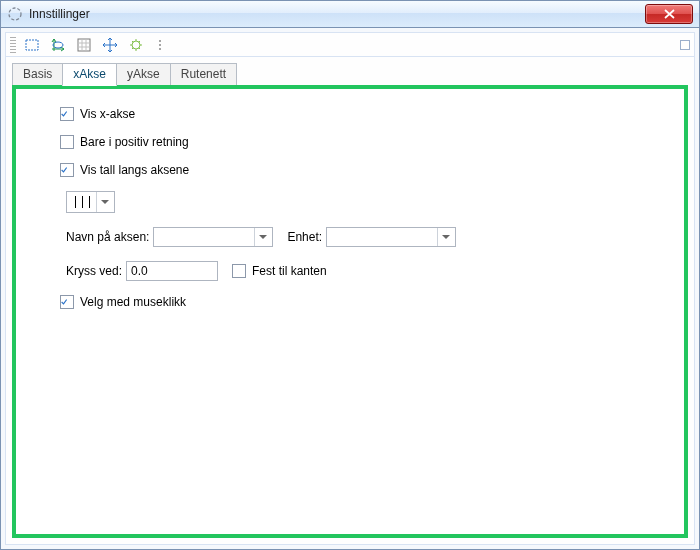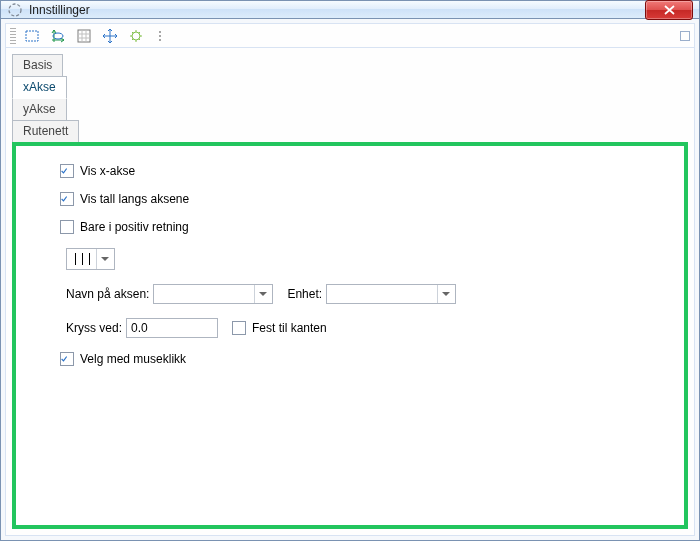--- a/index.html
+++ b/index.html
@@ -1,20 +1,20 @@
 <!DOCTYPE html>
 <html><head>
 <meta charset="utf-8">
 <style>
 * { box-sizing: border-box; margin: 0; padding: 0; font-family: "Segoe UI", Tahoma, sans-serif; font-size: 12px; }
 body { background: #fff; width: 700px; height: 550px; position: relative; user-select: none; }
 
 
 .titlebar {
-  height: 19px;
+  height: 28px;
   background: linear-gradient(#f6fbff, #e2eefc 45%, #cde1f8 46%, #dcecfb);
   border: 1px solid #7a92b2;
   display: flex; align-items: center;
   padding-left: 6px;
 }
 .titlebar .app-icon { width: 16px; height: 16px; margin-right: 6px; }
 .titlebar .title { color: #1a1a1a; }
 .titlebar .spacer { flex: 1; }
 .titlebar .close-btn {
   width: 48px; height: 20px; margin-right: 6px;
@@ -48,24 +48,23 @@
   display: flex; align-items: center; gap: 6px;
   padding: 0 4px;
 }
 .toolbar .grip { width: 6px; height: 16px; background: repeating-linear-gradient(to bottom, #b0b0b0 0 1px, transparent 1px 3px); }
 .toolbar .tb-btn { width: 20px; height: 20px; display: flex; align-items: center; justify-content: center; }
 .toolbar .right { flex: 1; display: flex; justify-content: flex-end; }
 .toolbar .mini { width: 10px; height: 10px; border: 1px solid #9aaecb; }
 
 
 .tabs {
-  display: flex; align-items: flex-start;
+  display: flex; align-items: center;
   padding: 6px 6px 0 6px;
   gap: 0;
-  flex-direction: column;
 }
 .tab {
   padding: 3px 10px 4px;
   border: 1px solid #b6bdc6;
   border-bottom: none;
   background: #f3f3f3;
   color: #444; cursor: default;
   margin-right: -1px;
 }
 .tab.active {
@@ -204,31 +203,31 @@
     <div class="row sub">
       <span class="checkbox checked">
         <svg width="10" height="10" viewBox="0 0 10 10">
               <path d="M1 5 L4 8 L9 1" stroke="#2a72c8" stroke-width="1.8" fill="none"></path>
             </svg>
       </span>
       <label>Vis x-akse</label>
     </div>
 
     <div class="row sub">
+      <span class="checkbox"></span>
+      <label>Bare i positiv retning</label>
+    </div>
+
+    <div class="row sub">
       <span class="checkbox checked">
         <svg width="10" height="10" viewBox="0 0 10 10">
               <path d="M1 5 L4 8 L9 1" stroke="#2a72c8" stroke-width="1.8" fill="none"></path>
             </svg>
       </span>
       <label>Vis tall langs aksene</label>
-    </div>
-
-    <div class="row sub">
-      <span class="checkbox"></span>
-      <label>Bare i positiv retning</label>
     </div>
 
 
     <div class="row sub">
       <span style="width:6px"></span>
       <span class="tick-style">
         <span class="ticks">
               <span></span>
               <span></span>
               <span></span>

